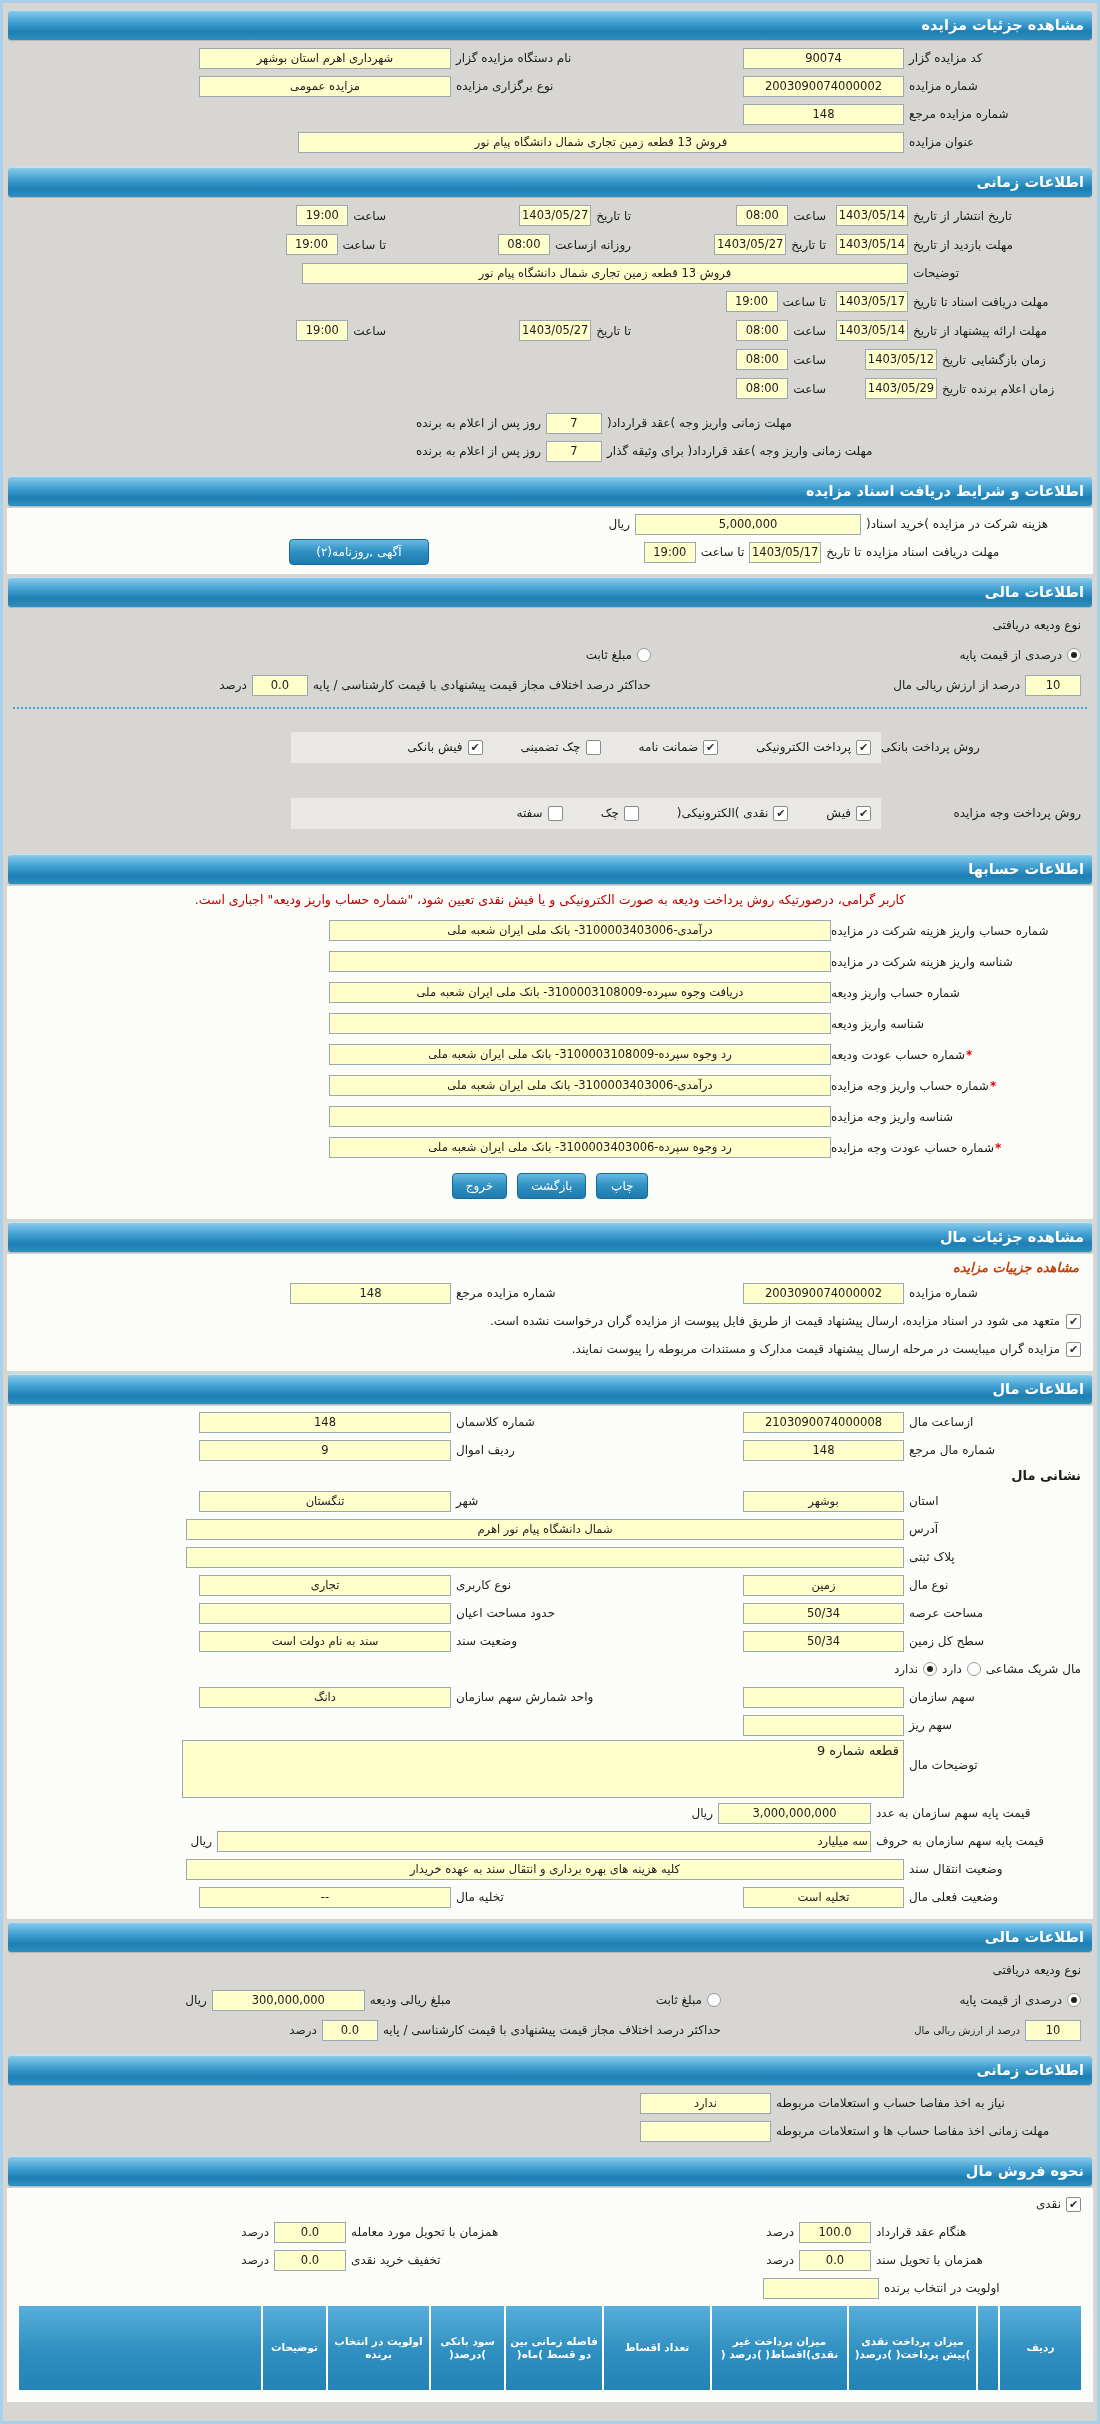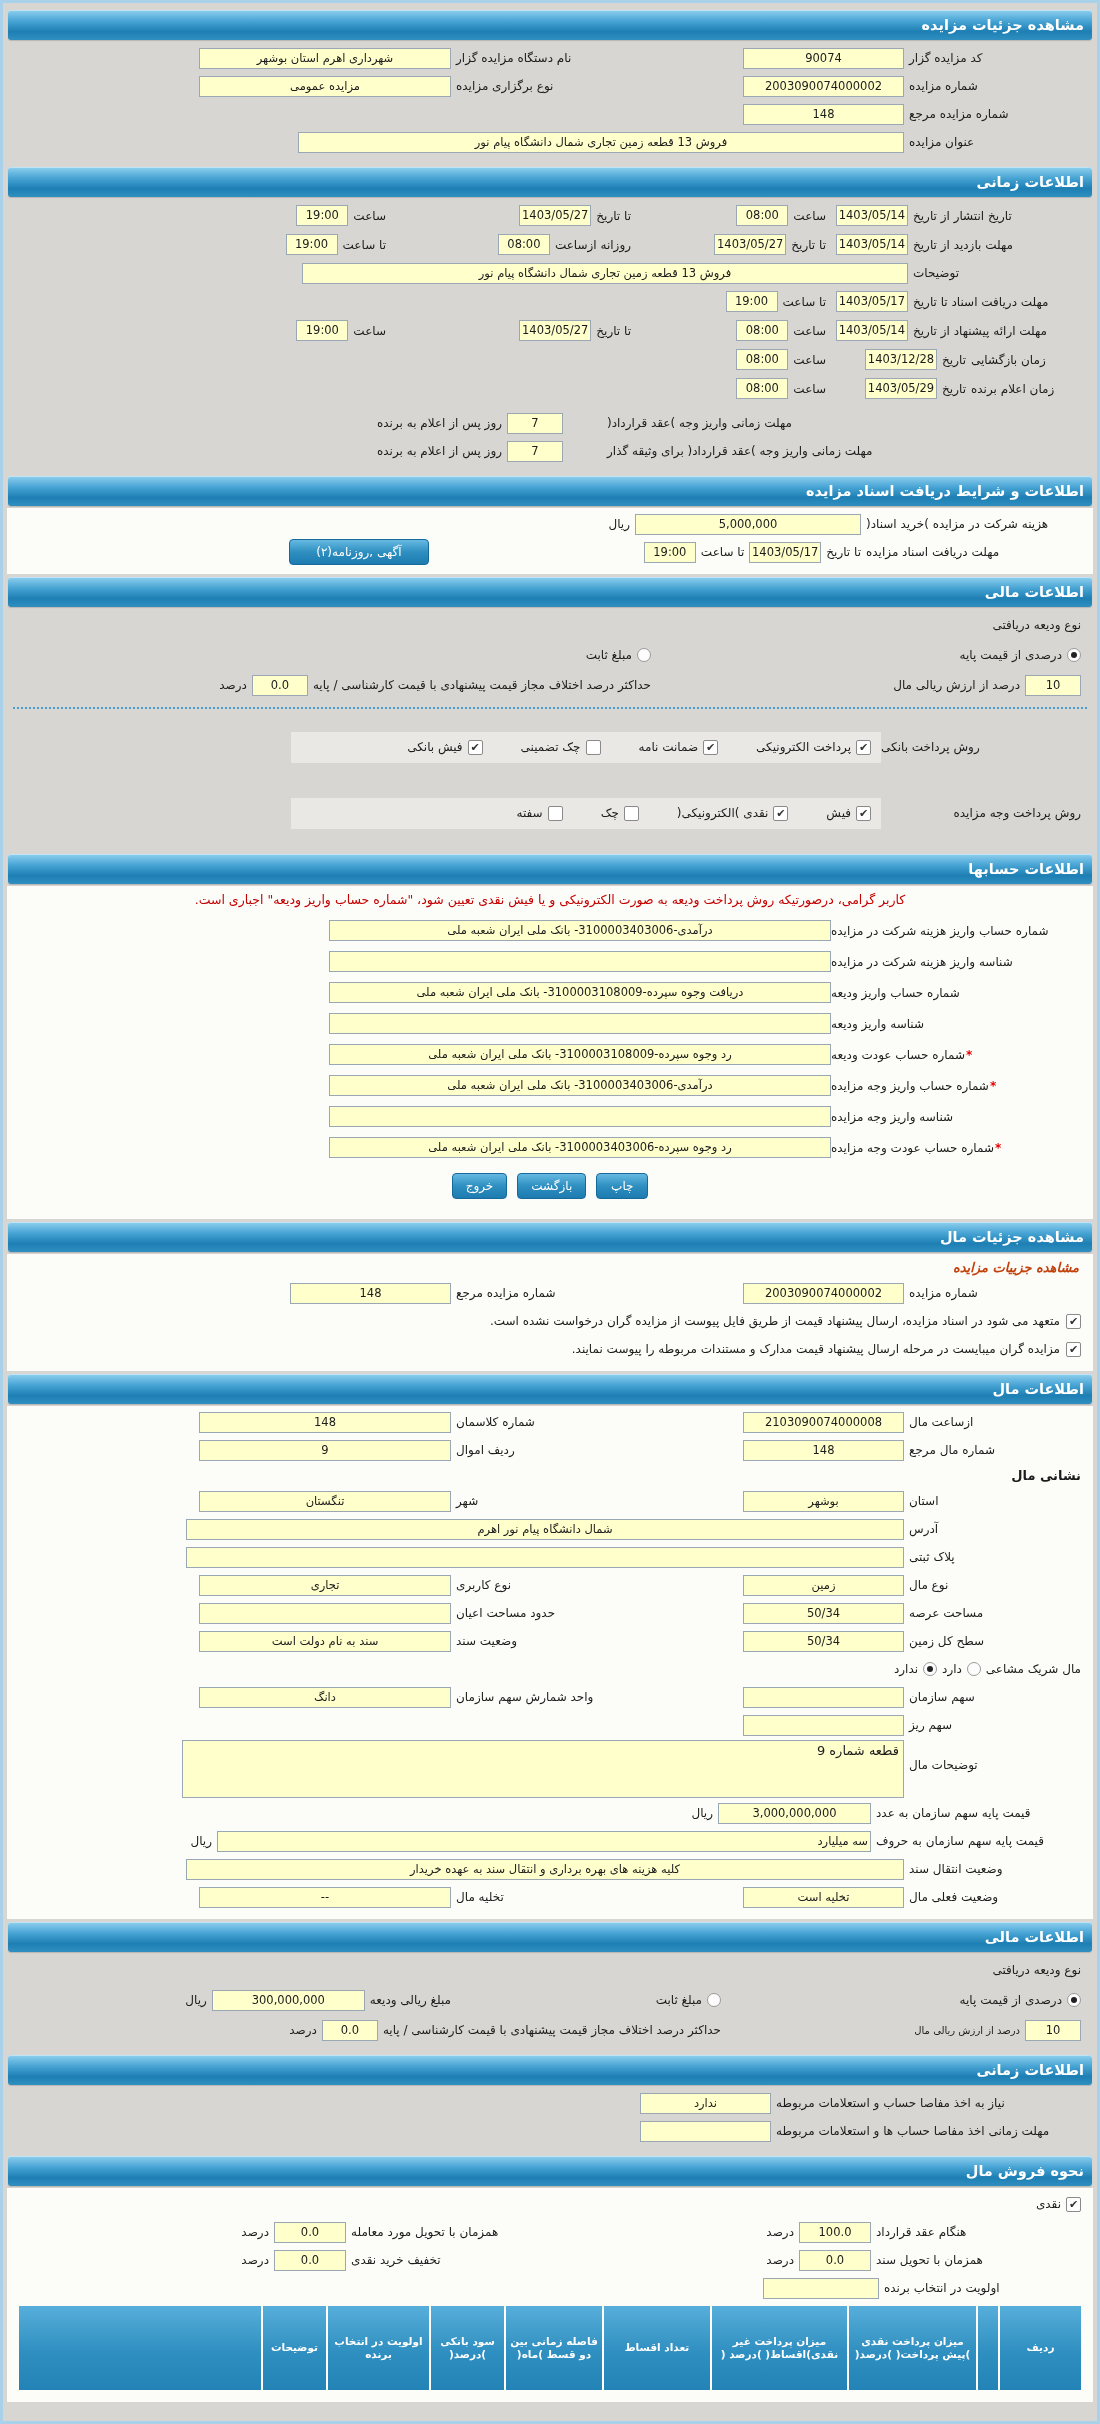--- a/index.html
+++ b/index.html
@@ -43,21 +43,21 @@
   .link{color:#c2410c;font-style:italic;font-weight:bold;font-size:13px;padding:4px 10px;}
   .subhead{font-weight:bold;font-size:13px;padding:4px 8px;}
   .chkline{display:flex;align-items:flex-start;gap:6px;padding:3px 8px;min-height:22px;align-items:center;}
   .txtarea{background:#ffffcc;border:1px solid #99a8b2;height:52px;padding:2px 4px;font-size:13px;text-align:center;}
   .tbl{display:flex;margin:4px 8px;direction:rtl;}
   .tbl .cell{background:linear-gradient(180deg,#57aeda 0%,#2f8fc0 55%,#2383b6 100%);border-left:2px solid #fff;
     color:#fff;font-weight:bold;font-size:10.5px;display:flex;align-items:center;justify-content:center;text-align:center;
     min-height:84px;padding:2px 3px;box-sizing:border-box;line-height:1.25;}
   .tbl .cell:last-child{border-left:none;}
   .indent{padding-right:170px;}
-  .lab310{width:312px;text-align:left;margin-left:39px;}
+  .lab310{width:312px;text-align:left;}
   .small{font-size:10px;}
   .gap6{height:6px;}
 </style>
 </head>
 <body>
 
 <div class="page">
 
   <div class="sec-hdr">
       <span>مشاهده جزئیات مزایده</span>
@@ -162,21 +162,21 @@
         </div>
       <div class="slot s4">
           <span class="lab">ساعت</span>
           <span class="inp w46">19:00</span>
         </div>
     </div>
     <div class="slotrow">
       <div class="slot s1">
           <span class="lab" style="width:110px;text-align:left">زمان بازگشایی</span>
           <span class="lab">تاریخ</span>
-          <span class="inp w66">1403/12/28</span>
+          <span class="inp w66">1403/05/12</span>
         </div>
       <div class="slot s2">
           <span class="lab">ساعت</span>
           <span class="inp w46">08:00</span>
         </div>
     </div>
     <div class="slotrow">
       <div class="slot s1">
           <span class="lab" style="width:110px;text-align:left">زمان اعلام برنده</span>
           <span class="lab">تاریخ</span>

